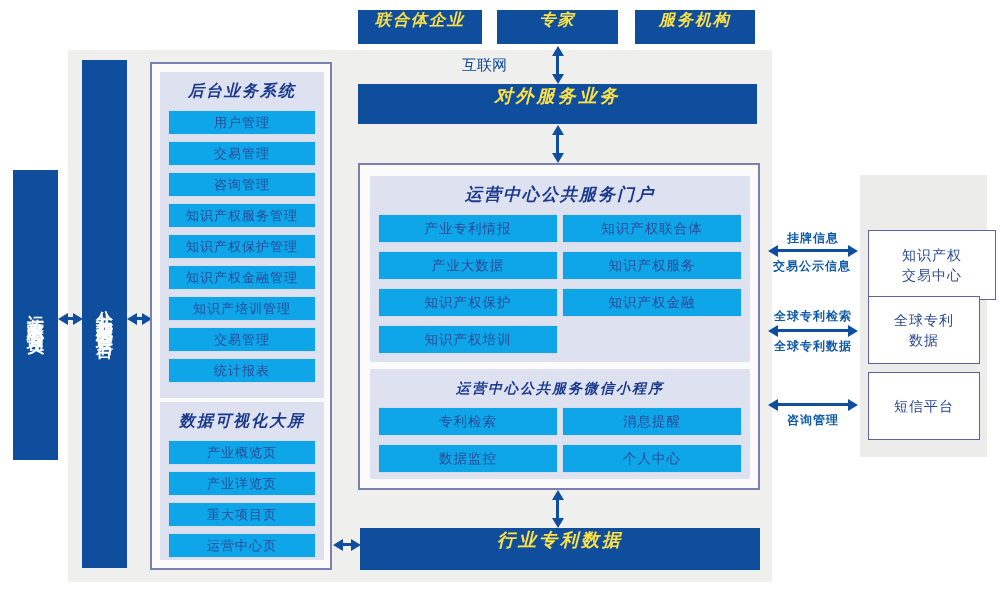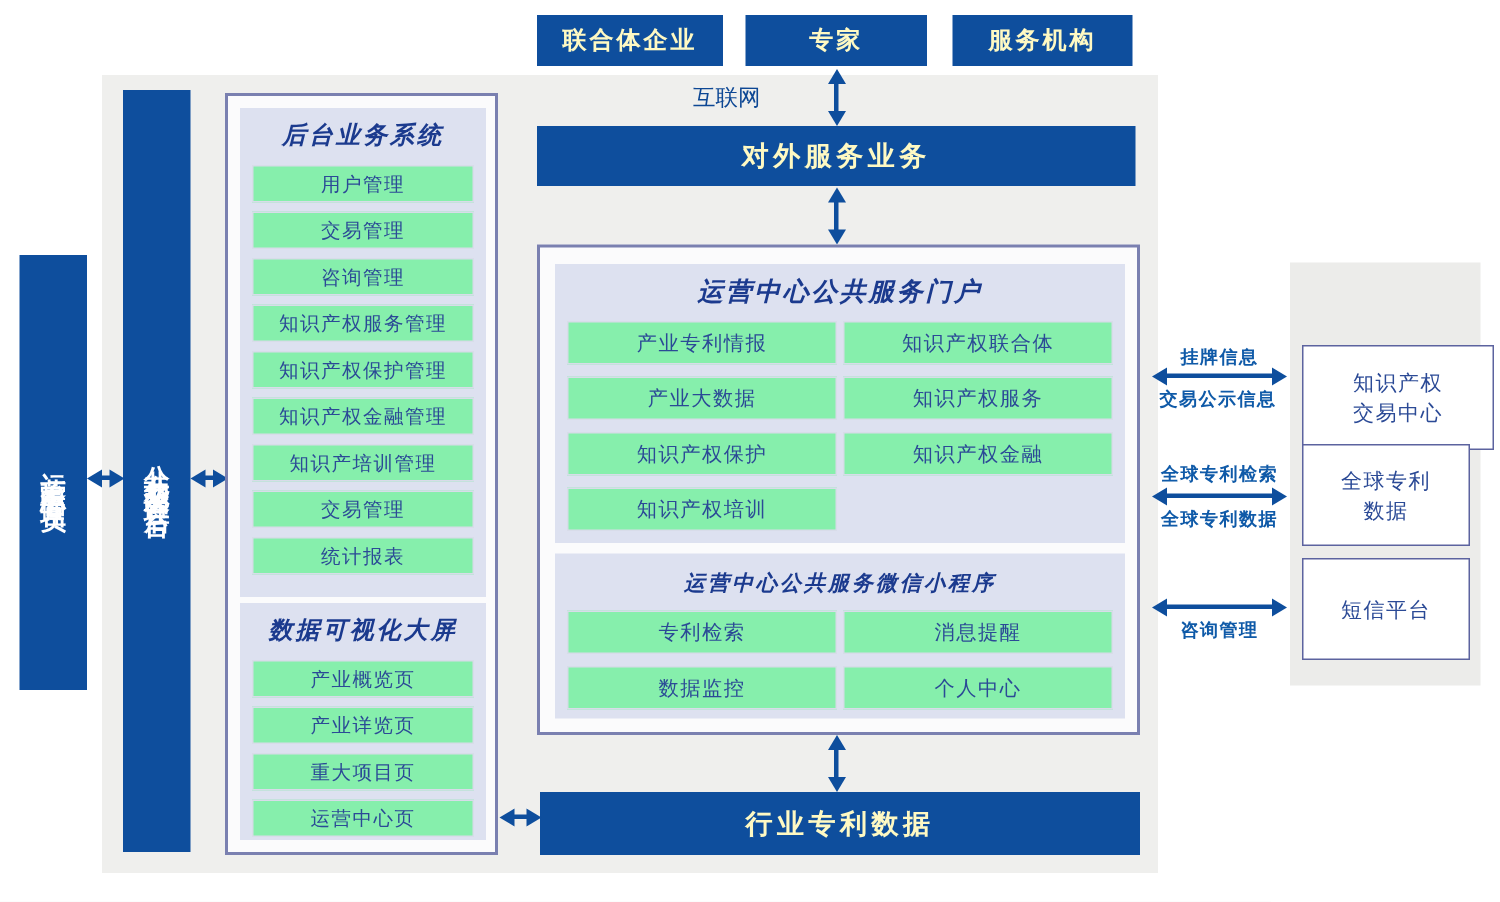--- a/index.html
+++ b/index.html
@@ -9,22 +9,22 @@
     position: relative; width: 1000px; height: 601px;
     background:#ffffff; overflow:hidden;
   }
   .abs { position:absolute; }
 
   
   .graybg { background:#efefed; }
 
   
   .bluebox {
-    background:#0e4e9d; color:#fef9c3; font-weight:bold; 
-    display:flex; align-items:center; justify-content:center;
+    background:#0e4e9d; color:#fde047; font-weight:bold; font-style:italic;
+    display:flex; justify-content:center;
     letter-spacing:2px;
   }
   .topbox { font-size:16px; }
   .widebar { font-size:18px; letter-spacing:3px; }
 
   
   .vrail {
     background:#0e4e9d; color:#ffffff; font-weight:bold;
     display:flex; align-items:center; justify-content:center;
     writing-mode:vertical-lr; text-orientation:upright;
@@ -37,21 +37,21 @@
   
   .subpanel {
     background:#dde1f0; display:flex; flex-direction:column;
     gap:6px; padding:6px 8px;
   }
   .subhdr {
     color:#1b3a8e; font-weight:bold; font-style:italic; text-align:center;
     font-size:16px; line-height:26px; letter-spacing:2px; flex:0 0 auto;
   }
   .item {
-    background:#86efac; border:1px solid #d8dce9; color:#2b4a96;
+    background:#0ea5e9; border:1px solid #d8dce9; color:#2b4a96;
     font-size:13px; display:flex; align-items:center; justify-content:center;
     letter-spacing:1px; flex:0 0 auto;
   }
   .item-sm { height:25px; }
   .grid2 { display:grid; grid-template-columns:1fr 1fr; gap:8px 4px; }
   .grid2 .item { height:29px; font-size:13.5px; }
 
   
   .extbox {
     background:#ffffff; border:1.5px solid #5c639f; color:#2b4a96;

